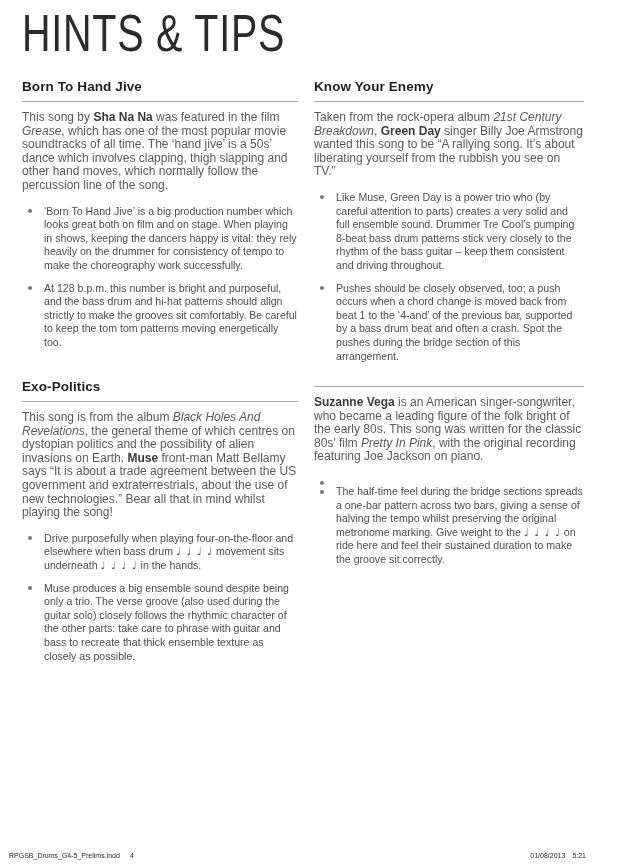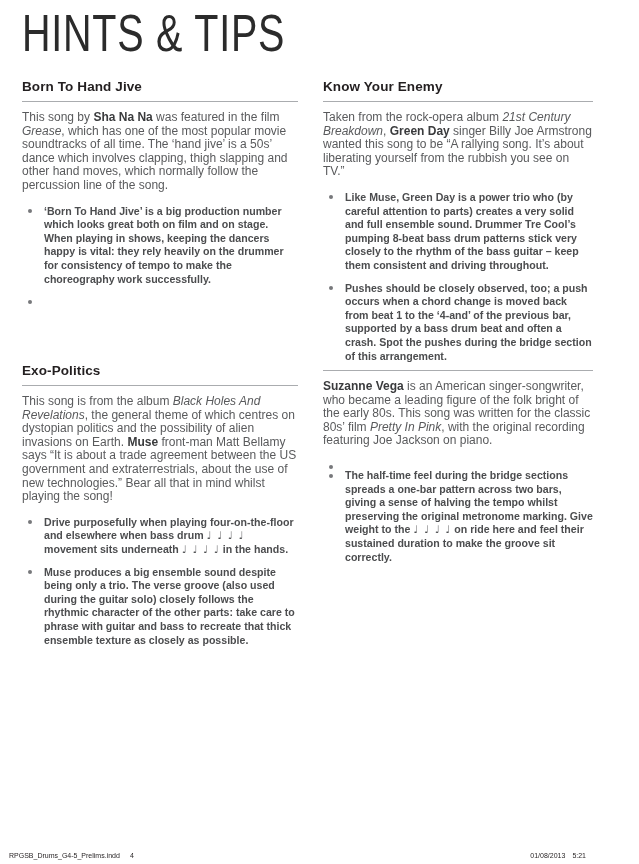--- a/index.html
+++ b/index.html
@@ -28,20 +28,21 @@
     transform-origin: left top;
     white-space: nowrap;
   }
   .grid {
     position: absolute;
     left: 22px; top: 79px;
     display: grid;
     grid-template-columns: 276px 270px;
     grid-template-rows: minmax(245px, auto) auto;
     column-gap: 25px;
+    gap: 16px;
   }
   .section h2 {
     margin: 0;
     font-size: 13.5px;
     line-height: 15px;
     font-weight: 700;
     color: #231f20;
     letter-spacing: 0.1px;
   }
   .rule {
@@ -59,21 +60,21 @@
     margin-top: 12px;
     display: flex;
     flex-direction: column;
     gap: 9px;
   }
   .bullet {
     position: relative;
     padding-left: 22px;
     font-size: 10.6px;
     line-height: 13.6px;
-    font-weight: 700;
+    font-weight: 400;
     color: #4c4d4f;
   }
   .dot {
     position: absolute;
     left: 6px; top: 4.5px;
     width: 4px; height: 4px;
     border-radius: 50%;
     background: #77787b;
   }
   .b { font-weight: 700; color: #3a3b3d; }
@@ -109,20 +110,21 @@
       <h2>Born To Hand Jive</h2>
       <div class="rule"></div>
       <p class="intro"><span>This song by </span><span class="b">Sha Na Na</span><span> was featured in the film </span><span class="i">Grease</span><span>, which has one of the most popular movie soundtracks of all time. The ‘hand jive’ is a 50s’ dance which involves clapping, thigh slapping and other hand moves, which normally follow the percussion line of the song.</span></p>
       <div class="bullets">
         <div class="bullet">
           <span class="dot"></span>
           <span><span>‘Born To Hand Jive’ is a big production number which looks great both on film and on stage. When playing in shows, keeping the dancers happy is vital: they rely heavily on the drummer for consistency of tempo to make the choreography work successfully.</span></span>
         </div>
         <div class="bullet">
           <span class="dot"></span>
+          <span><span>At 128 b.p.m. this number is bright and purposeful, and the bass drum and hi-hat patterns should align strictly to make the grooves sit comfortably. Be careful to keep the tom tom patterns moving energetically too.</span></span>
         </div>
       </div>
     </section>
 
     <section class="section">
       <h2>Know Your Enemy</h2>
       <div class="rule"></div>
       <p class="intro"><span>Taken from the rock-opera album </span><span class="i">21st Century Breakdown</span><span>, </span><span class="b">Green Day</span><span> singer Billy Joe Armstrong wanted this song to be “A rallying song. It’s about liberating yourself from the rubbish you see on TV.”</span></p>
       <div class="bullets">
         <div class="bullet">

